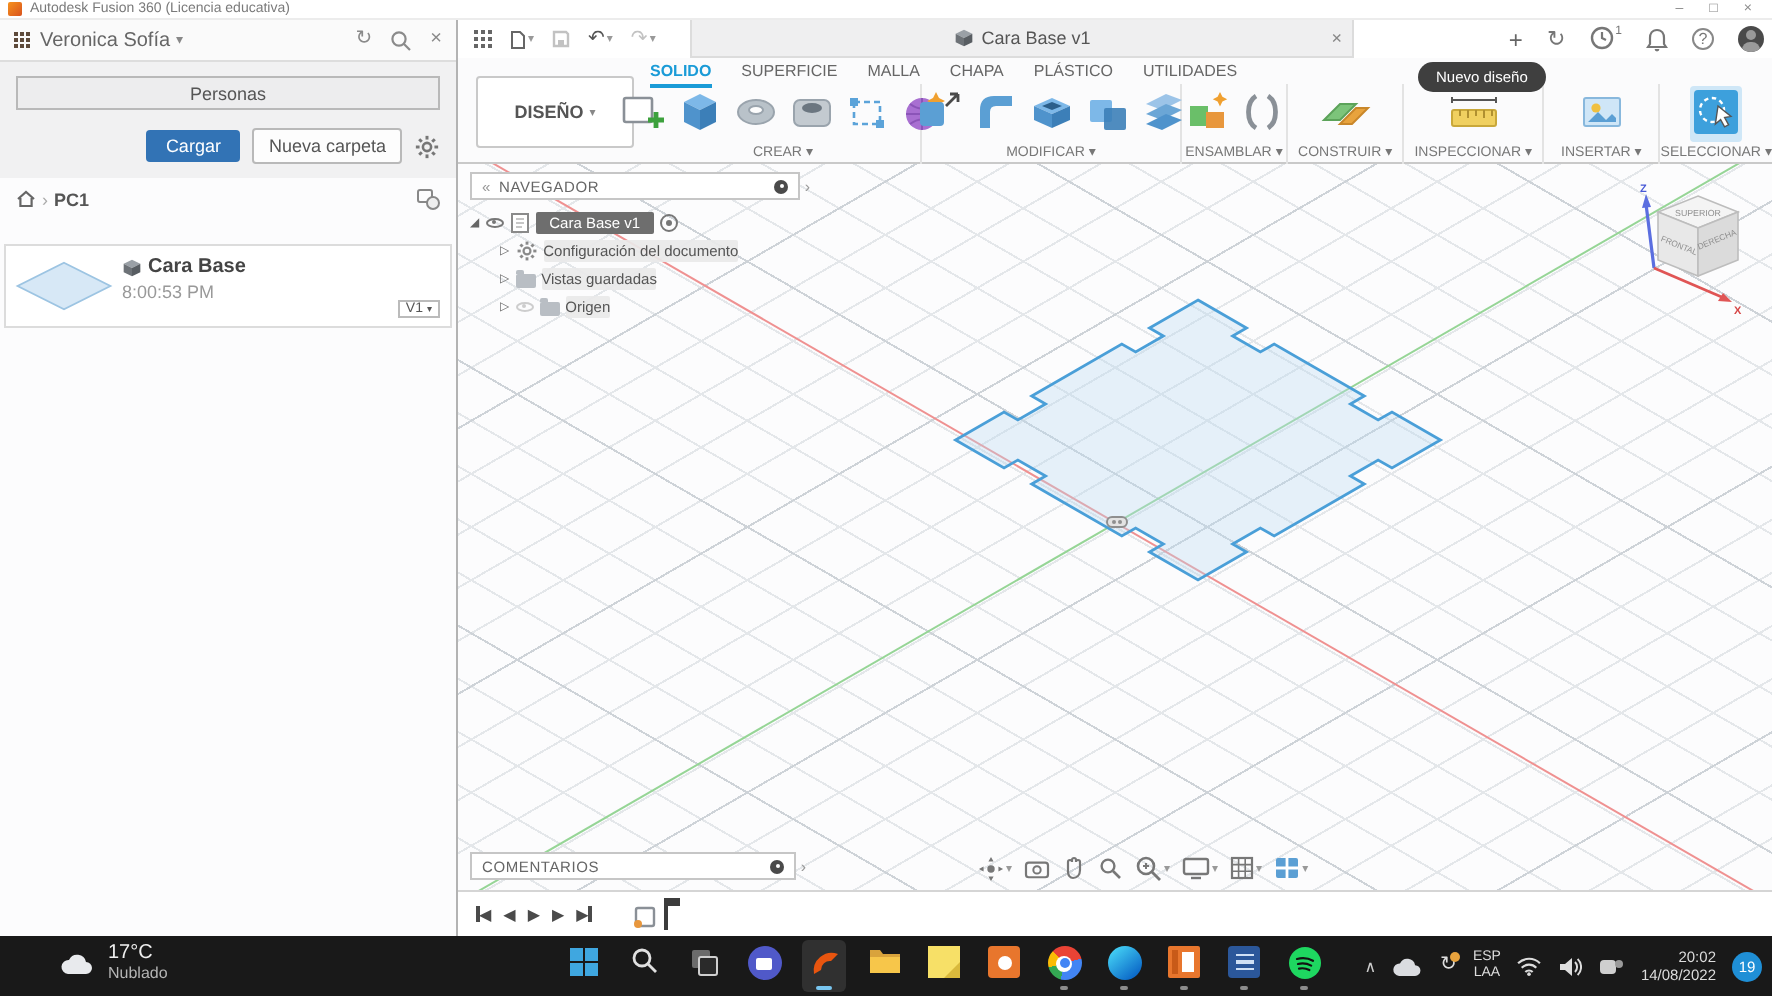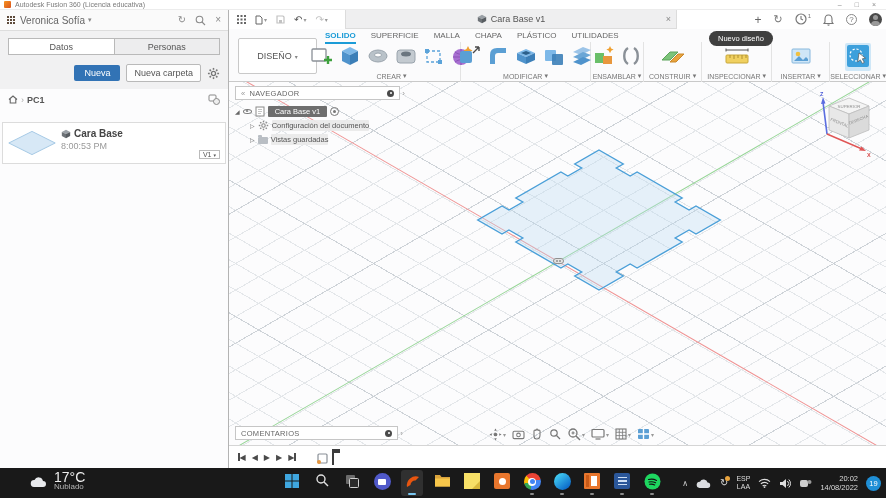--- a/index.html
+++ b/index.html
@@ -47,21 +47,21 @@
   #tabstrip{position:absolute;left:116px;top:0;width:332px;height:19px;background:#efeff0;border:1px solid #dcdcdc;border-top:none;display:flex;align-items:center;justify-content:center;gap:4px;font-size:9px;color:#555}
   #tabstrip .x{position:absolute;right:5px;font-size:9px;color:#888}
   #rightico{position:absolute;right:4px;top:0;height:19px;display:flex;align-items:center;gap:12px;color:#777}
   .badge1{font-size:6px;color:#777;margin-left:1px;vertical-align:top}
   .avatar{width:13px;height:13px;border-radius:50%;background:#4a4a4a;position:relative;overflow:hidden}
   .avatar:before{content:"";position:absolute;left:4px;top:2px;width:5px;height:5px;border-radius:50%;background:#9a9a9a}
   .avatar:after{content:"";position:absolute;left:2px;top:8px;width:9px;height:6px;border-radius:4px 4px 0 0;background:#9a9a9a}
   .qm{width:11px;height:11px;border-radius:50%;border:1px solid #888;display:flex;align-items:center;justify-content:center;font-size:8px;color:#777}
   
   #ribbon{position:absolute;left:0;top:19px;width:657px;height:53px;background:#fbfbfc;border-bottom:1px solid #c9c9c9}
-  #wsbtn{position:absolute;left:9px;top:9px;width:79px;height:36px;background:#fff;border:1px solid #c9c9c9;border-radius:2px;display:flex;align-items:center;justify-content:center;gap:3px;font-size:9px;color:#555;font-weight:normal}
+  #wsbtn{position:absolute;left:9px;top:9px;width:79px;height:36px;background:#fff;border:1px solid #c9c9c9;border-radius:2px;display:flex;align-items:center;justify-content:center;gap:3px;font-size:9px;color:#555;font-weight:bold}
   #rtabs{position:absolute;left:96px;top:2px;display:flex;gap:15px;font-size:8px;color:#666}
   .rtab{padding-bottom:2px}
   .rtab.on{color:#1a9bd7;border-bottom:2px solid #1a9bd7;font-weight:bold}
   #secs{position:absolute;left:94px;top:13px;right:0;height:40px;display:flex}
   .sec{border-right:1px solid #e3e3e3;display:flex;flex-direction:column;align-items:center;justify-content:space-between;padding:1px 0 2px 0}
   .sec:last-child{border-right:none}
   .s1{width:138px}.s2{width:130px}.s3{width:54px}.s4{width:60px}.s5{width:72px}.s6{width:60px}.s7{flex:1}
   .irow{display:flex;gap:2px;align-items:center}
   .seclab{font-size:7px;color:#777;display:flex;gap:2px;align-items:center}
   .selwrap{background:#cfe7f7;border-radius:2px}
@@ -106,21 +106,21 @@
   
   #timeline{position:absolute;left:0;top:435px;width:657px;height:23px;background:#fff;border-top:1px solid #d5d5d5;display:flex;align-items:center;padding-left:9px;gap:6px}
   .pb{display:flex;align-items:center;color:#4a4a4a;font-size:8px;gap:0px}
   .pbar{width:1.5px;height:8px;background:#4a4a4a}
   #tl-marker{display:flex;align-items:flex-end;gap:2px;margin-left:14px}
   #tl-flag{width:2px;height:16px;background:#3c3c3c;position:relative}
   #tl-flag:before{content:"";position:absolute;left:2px;top:0;width:6px;height:4px;background:#3c3c3c}
   
   #taskbar{position:absolute;left:0;top:468px;width:886px;height:30px;background:#191919}
   #weather{position:absolute;left:30px;top:4px;display:flex;gap:6px;align-items:center}
-  #weather .wt{font-size:14px;color:#eee;line-height:10px}
+  #weather .wt{font-size:10px;color:#eee;line-height:10px}
   #weather .wc{font-size:8px;color:#b5b5b5;line-height:9px}
   #ticons{position:absolute;left:281px;top:2px;display:flex;gap:8px}
   .tk{width:22px;height:26px;display:flex;flex-direction:column;align-items:center;justify-content:flex-start;padding-top:3px;position:relative}
   .tk .dot{position:absolute;bottom:1px;left:9px;width:4px;height:2px;border-radius:2px;background:#8b8b8b}
   .tk.active{background:#303030;border-radius:3px}
   .tk.active .dot{width:8px;left:7px;background:#79c6f0}
   .circ{width:17px;height:17px;border-radius:50%}
   .chrome{background:conic-gradient(from -45deg,#ea4335 0 120deg,#4285f4 120deg 240deg,#34a853 240deg 300deg,#fbbc05 300deg 360deg);display:flex;align-items:center;justify-content:center}
   .chrome i{width:8px;height:8px;border-radius:50%;background:#fff;display:flex;align-items:center;justify-content:center}
   .chrome i b{width:5px;height:5px;border-radius:50%;background:#4285f4;display:block}
@@ -175,25 +175,24 @@
     <span class="hicons">
       <span class="g">↻</span>
       <svg width="11" height="11" viewBox="0 0 11 11">
           <circle cx="4.5" cy="4.5" r="3.3" fill="none" stroke="#8a8a8a" stroke-width="1.1"></circle>
           <line x1="7" y1="7" x2="10" y2="10" stroke="#8a8a8a" stroke-width="1.1"></line>
         </svg>
       <span class="g">×</span>
     </span>
   </div>
   <div id="lp-tabs">
-    <div class="seg on">Datos</div>
     <div class="seg off">Personas</div>
   </div>
   <div id="lp-actions">
-    <button class="btn-blue" style="border:none">Nueva</button>
+    <button class="btn-blue" style="border:none">Cargar</button>
     <button class="btn-ghost">Nueva carpeta</button>
     <svg width="13" height="13" viewBox="0 0 14 14">
         <circle cx="7" cy="7" r="2.2" fill="none" stroke="#777" stroke-width="1.4"></circle>
         <g stroke="#777" stroke-width="1.6">
           <line x1="7" y1="1" x2="7" y2="3"></line>
           <line x1="7" y1="11" x2="7" y2="13"></line>
           <line x1="1" y1="7" x2="3" y2="7"></line>
           <line x1="11" y1="7" x2="13" y2="7"></line>
           <line x1="2.8" y1="2.8" x2="4.2" y2="4.2"></line>
           <line x1="9.8" y1="9.8" x2="11.2" y2="11.2"></line>
@@ -501,20 +500,26 @@
                 <line x1="11.2" y1="2.8" x2="9.8" y2="4.2"></line>
                 <line x1="2.8" y1="11.2" x2="4.2" y2="9.8"></line>
               </g>
             </svg>
           <span class="tlab">Configuración del documento</span>
         </div>
         <div class="trow ind">
           <span class="tri">▷</span>
           <span class="folder"></span>
           <span class="tlab">Vistas guardadas</span>
+        </div>
+        <div class="trow ind">
+          <span class="tri">▷</span>
+          <span class="eye dim"></span>
+          <span class="folder"></span>
+          <span class="tlab">Origen</span>
         </div>
       </div>
     </div>
 
     <svg id="cube" width="74" height="70" viewBox="0 0 74 70">
       <polygon points="39,10 59,18 39,26 19,18" fill="#f4f4f4" stroke="#bdbdbd" stroke-width=".8"></polygon>
       <polygon points="19,18 39,26 39,50 19,42" fill="#e8e8e8" stroke="#bdbdbd" stroke-width=".8"></polygon>
       <polygon points="39,26 59,18 59,42 39,50" fill="#dbdbdb" stroke="#bdbdbd" stroke-width=".8"></polygon>
       <text x="39" y="20" font-size="4.4" fill="#8f8f8f" text-anchor="middle">SUPERIOR</text>
       <text x="29" y="36" font-size="4.2" fill="#8f8f8f" text-anchor="middle" transform="rotate(22 29 36)">FRONTAL</text>

